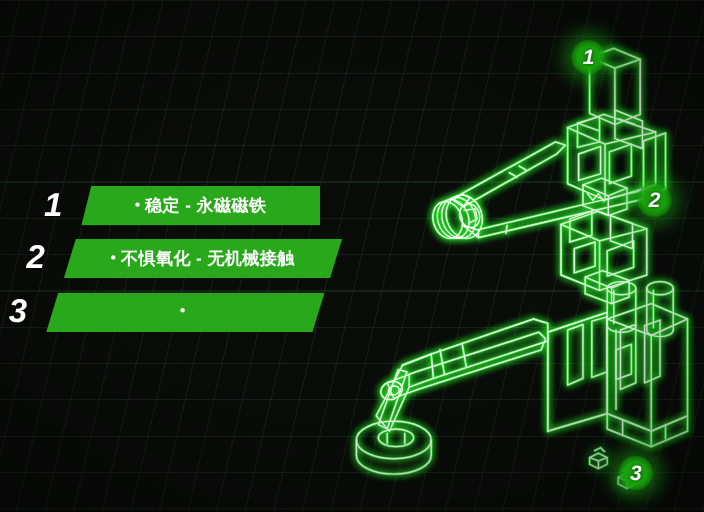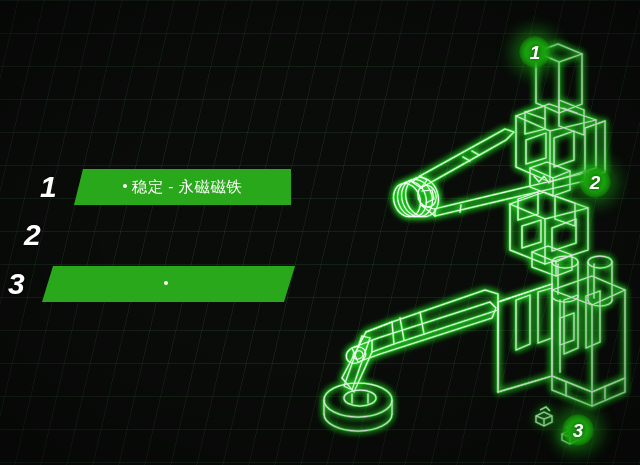--- a/index.html
+++ b/index.html
@@ -102,21 +102,21 @@
     width: 253px;
     clip-path: polygon(11px 0, 100% 0, calc(100% - 11px) 100%, 0 100%);
   }
   .feature-row.r3 .feature-banner {
     width: 253px;
     clip-path: polygon(11px 0, 100% 0, calc(100% - 11px) 100%, 0 100%);
   }
   .feature-text {
     color: #ffffff;
     font-size: 15.5px;
-    font-weight: normal;
+    font-weight: bold;
     white-space: nowrap;
     margin: 0 auto;
     padding: 0 10px;
     letter-spacing: 0.4px;
   }
   .bullet-dot {
     display: inline-block;
     width: 4px;
     height: 4px;
     border-radius: 50%;
@@ -330,20 +330,25 @@
       <div class="feature-num">1</div>
       <div class="feature-banner">
         <div class="feature-text">
           <span class="bullet-dot"></span><span>稳定 - 永磁磁铁</span>
         </div>
       </div>
     </div>
 
     <div class="feature-row r2">
       <div class="feature-num">2</div>
+      <div class="feature-banner">
+        <div class="feature-text">
+          <span class="bullet-dot"></span><span>不惧氧化 - 无机械接触</span>
+        </div>
+      </div>
     </div>
 
     <div class="feature-row r3">
       <div class="feature-num">3</div>
       <div class="feature-banner">
         <div class="feature-text">
           <span class="bullet-dot"></span>
         </div>
       </div>
     </div>

